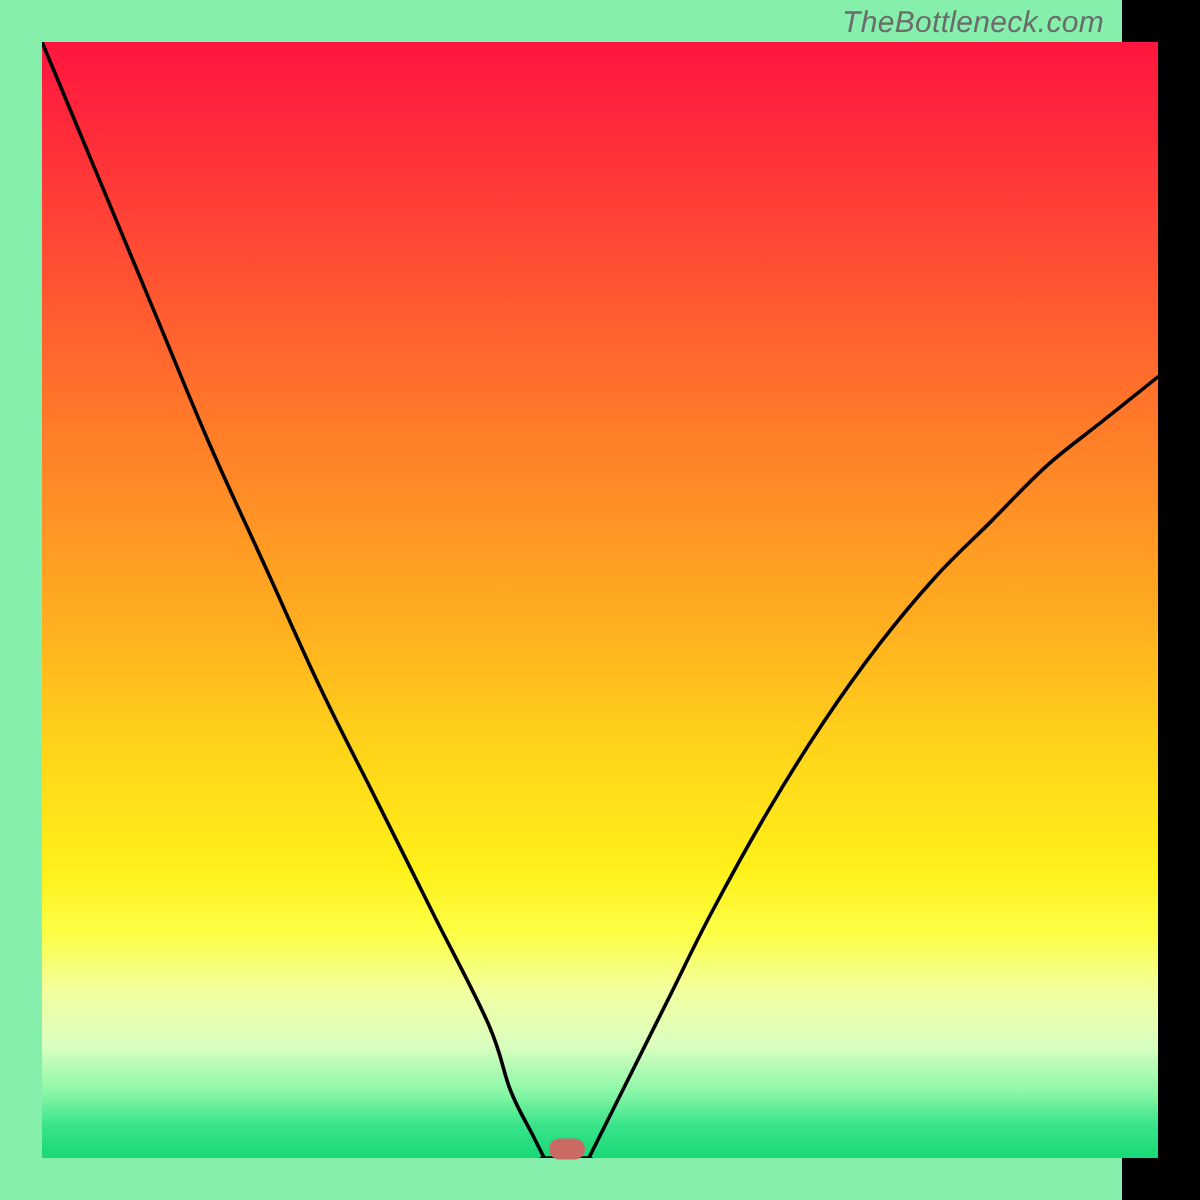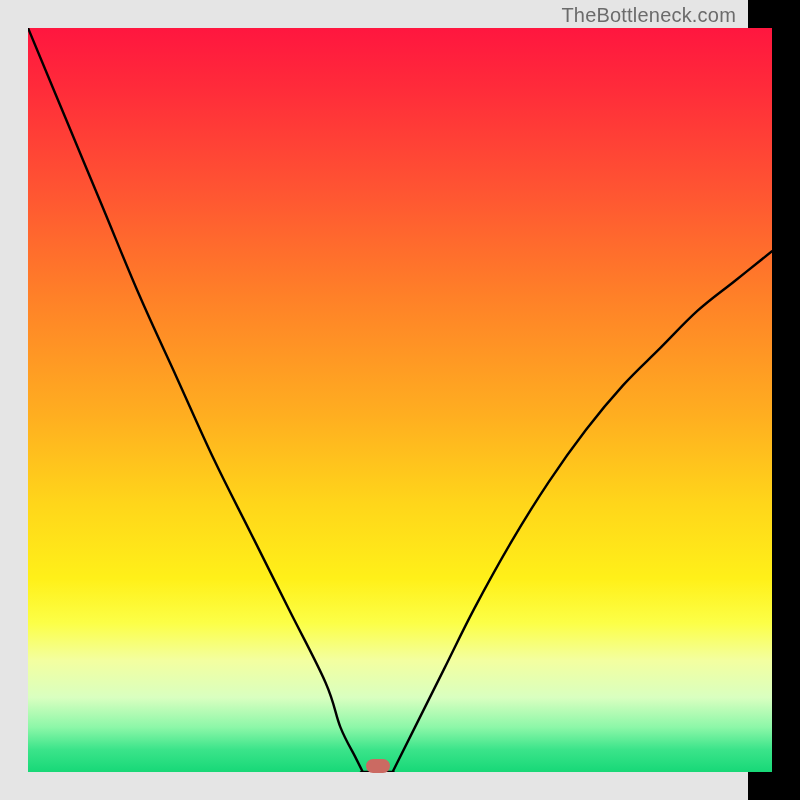--- a/index.html
+++ b/index.html
@@ -10,21 +10,22 @@
     background: #000;
     overflow: hidden;
     font-family: Arial, Helvetica, sans-serif;
   }
   .frame {
     position: absolute;
     left: 0;
     top: 0;
     width: 748px;
     height: 800px;
-    background: #e5e5e5;
+    background: #86efac;
+    font-style: italic;
   }
   .plot {
     position: absolute;
     left: 28px;
     top: 28px;
     width: 744px;
     height: 744px;
     
     background: linear-gradient(
       to bottom,

